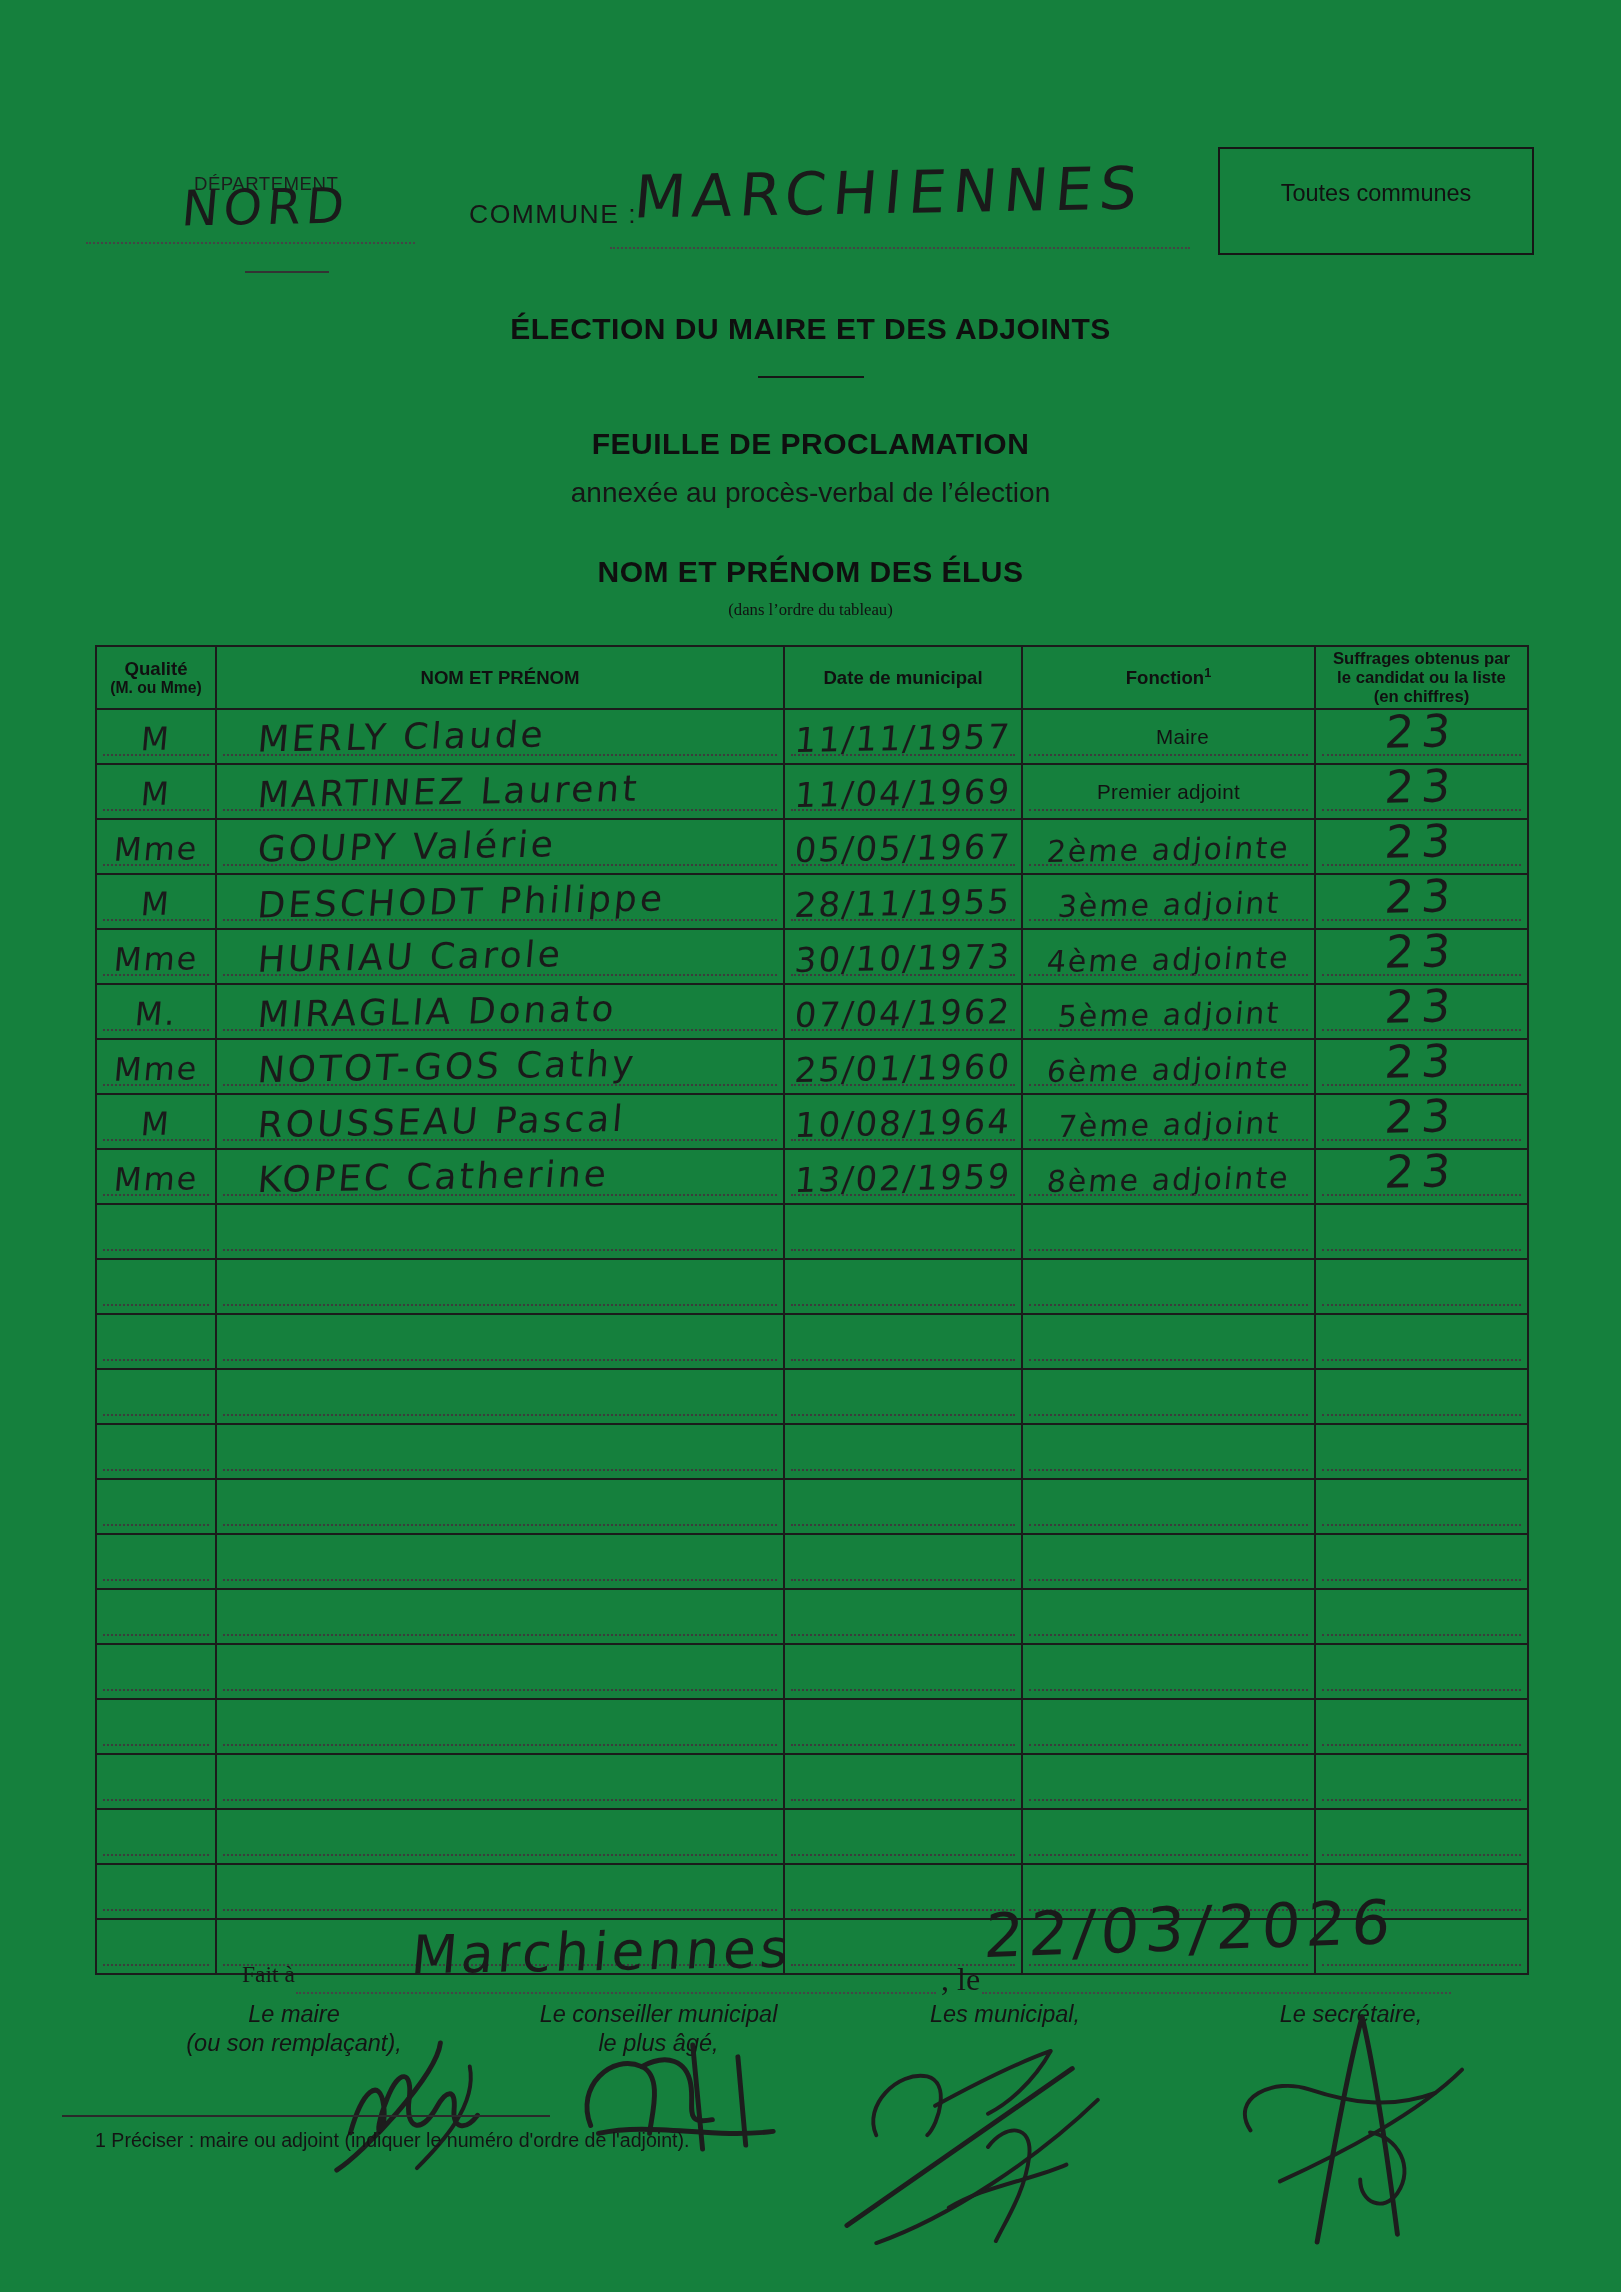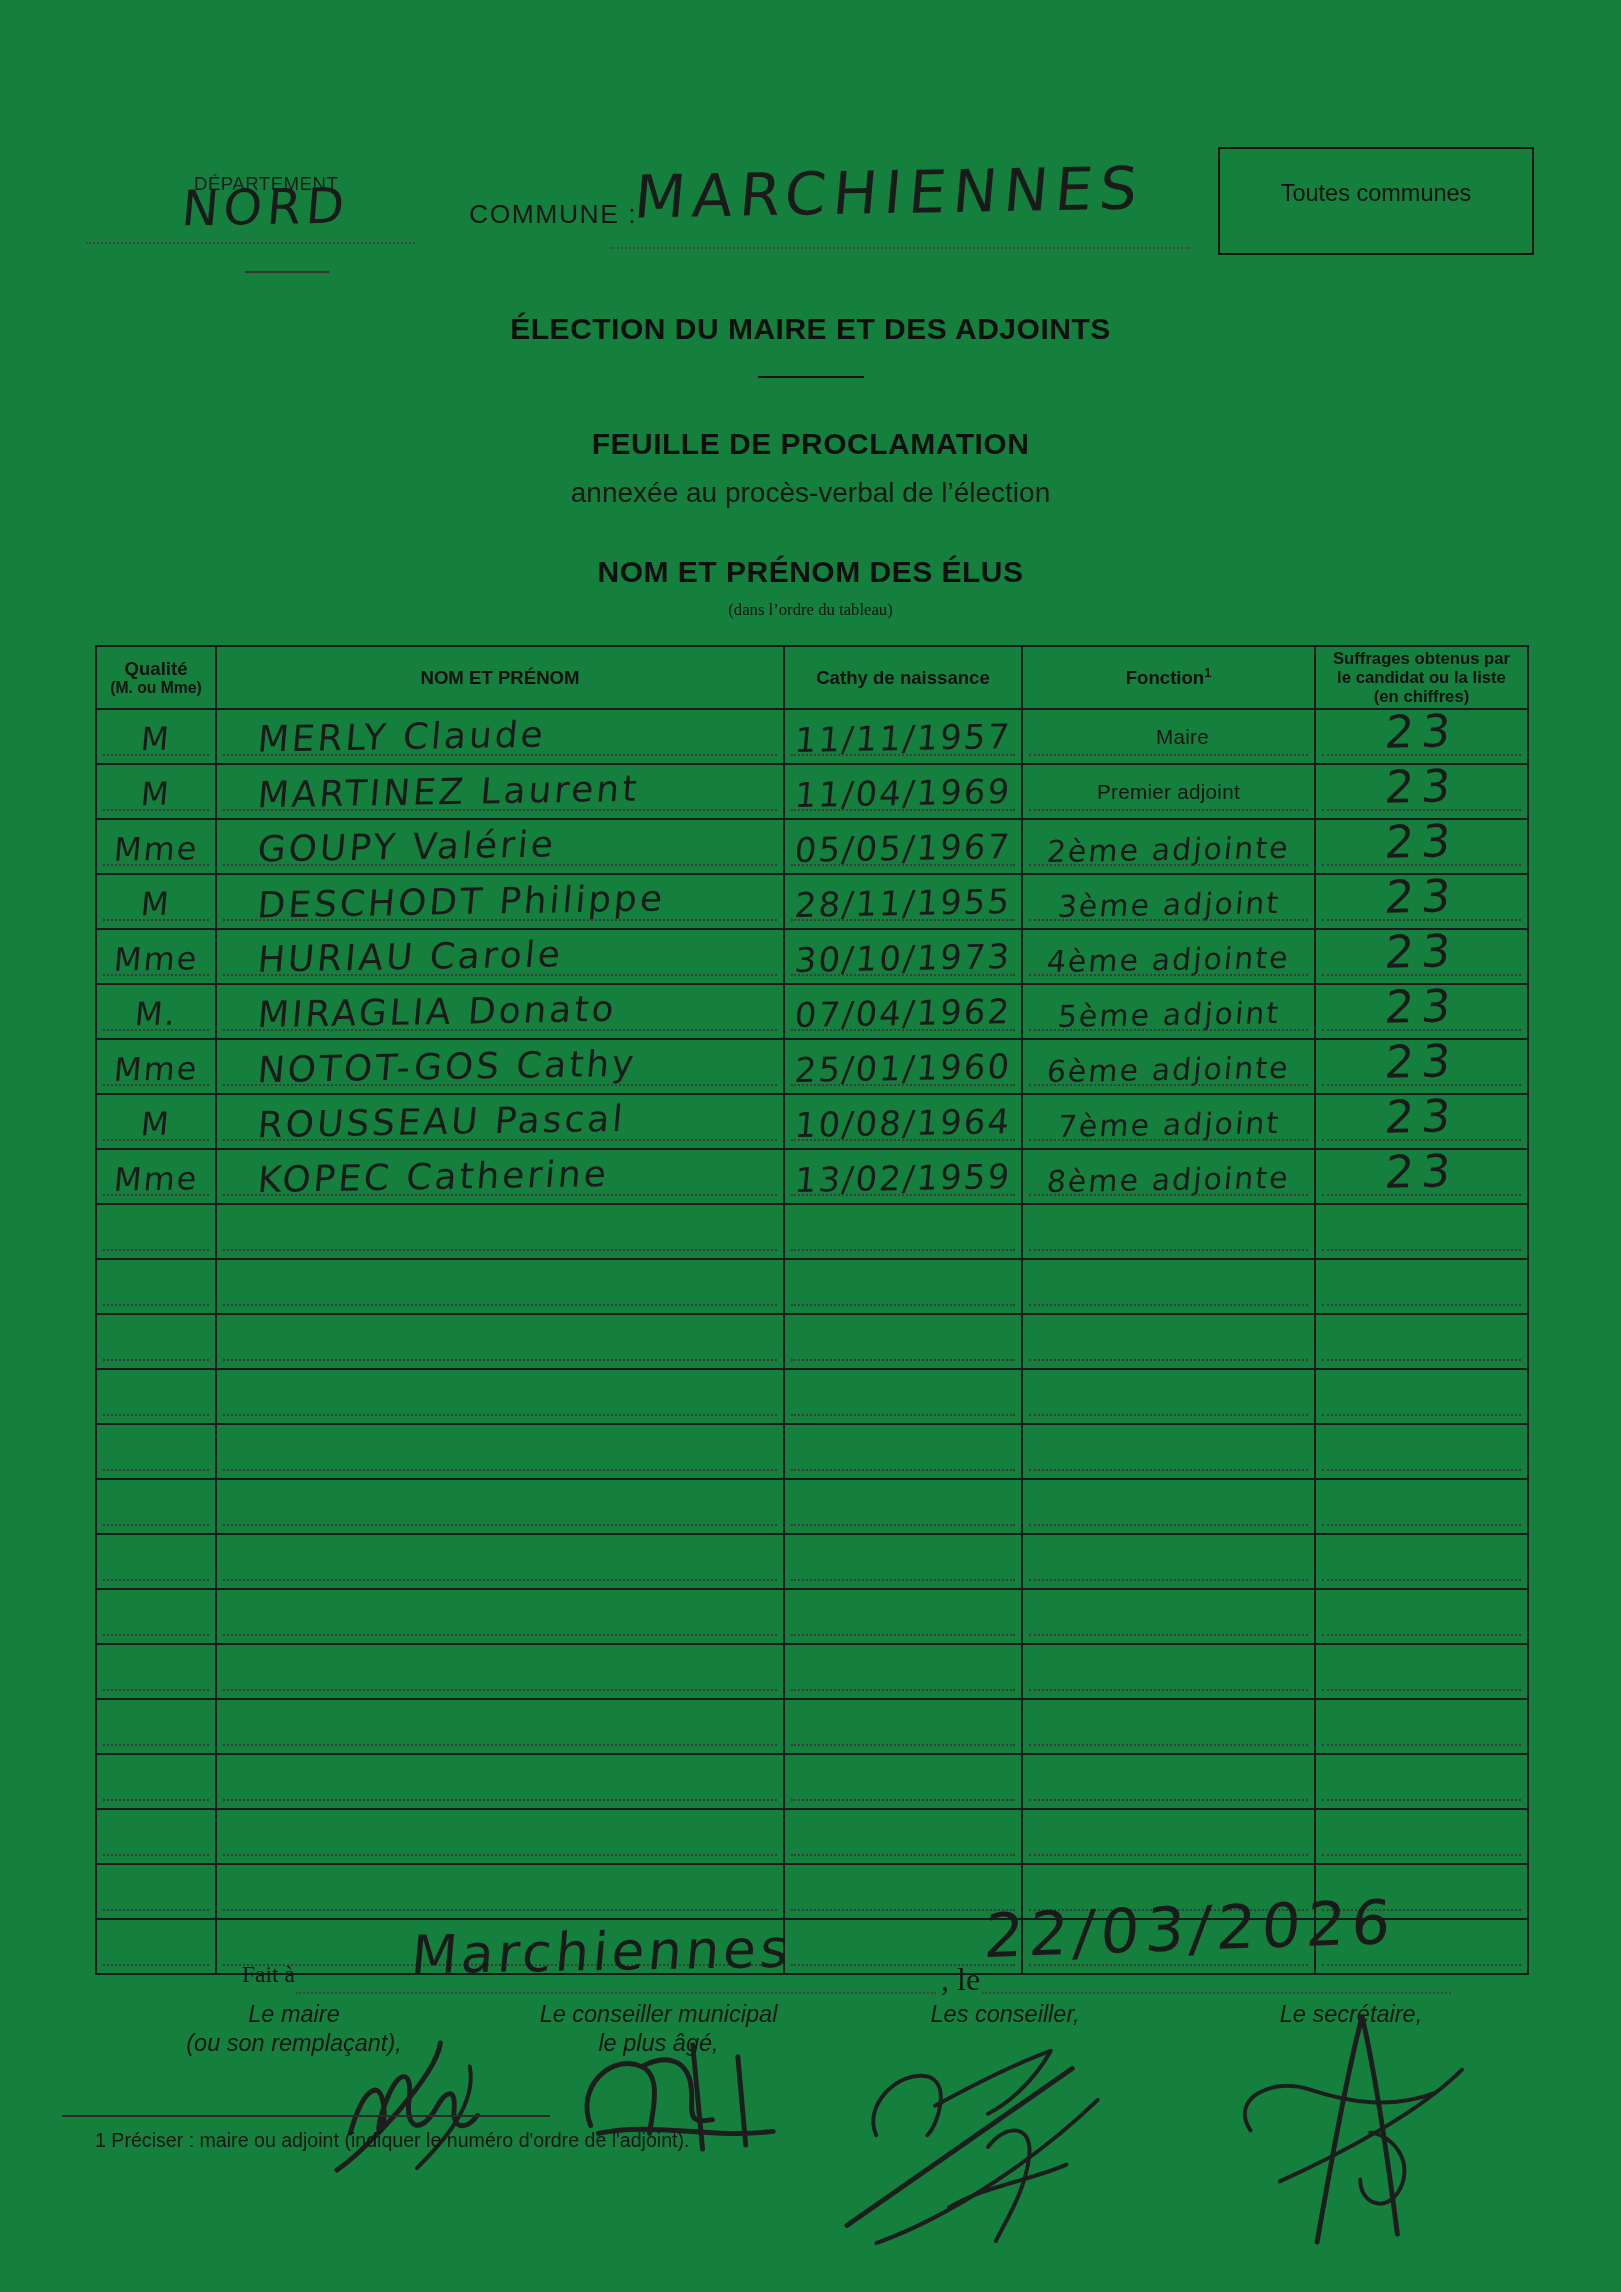--- a/index.html
+++ b/index.html
@@ -120,21 +120,21 @@
         <col style="width:293px">
         <col style="width:213px">
     </colgroup>
     <thead>
       <tr>
         <th>
           <div>Qualité</div>
           <div class="small">(M. ou Mme)</div>
         </th>
         <th><span>NOM ET PRÉNOM</span></th>
-        <th><span>Cathy de naissance</span></th>
+        <th><span>Date de municipal</span></th>
         <th>
           <span>Fonction</span><sup class="fnref">1</sup>
         </th>
         <th>
           <div class="sub" style="padding:0 7.8px;">Suffrages obtenus par le candidat ou la liste</div>
           <div class="sub">(en chiffres)</div>
         </th>
       </tr>
     </thead>
     <tbody id="tbody">
@@ -908,21 +908,21 @@
 
   <div class="siglabel sl1">
     <div>Le maire</div>
       <div>(ou son remplaçant),</div>
   </div>
   <div class="siglabel sl2">
     <div>Le conseiller municipal</div>
       <div>le plus âgé,</div>
   </div>
   <div class="siglabel sl3">
-    <div>Les conseiller,</div>
+    <div>Les municipal,</div>
       <div></div>
   </div>
   <div class="siglabel sl4">
     <div>Le secrétaire,</div>
       <div></div>
   </div>
 
   <div class="sig s-maire">
     <svg width="225" height="137" viewBox="0 0 230 140">
       <path d="M28 98 C40 55, 58 40, 62 70 C66 100, 46 112, 66 62 C78 32, 92 34, 88 64 C84 94, 100 100, 116 72 C126 54, 136 52, 134 74 C132 94, 146 96, 158 80" stroke-width="5"></path>

